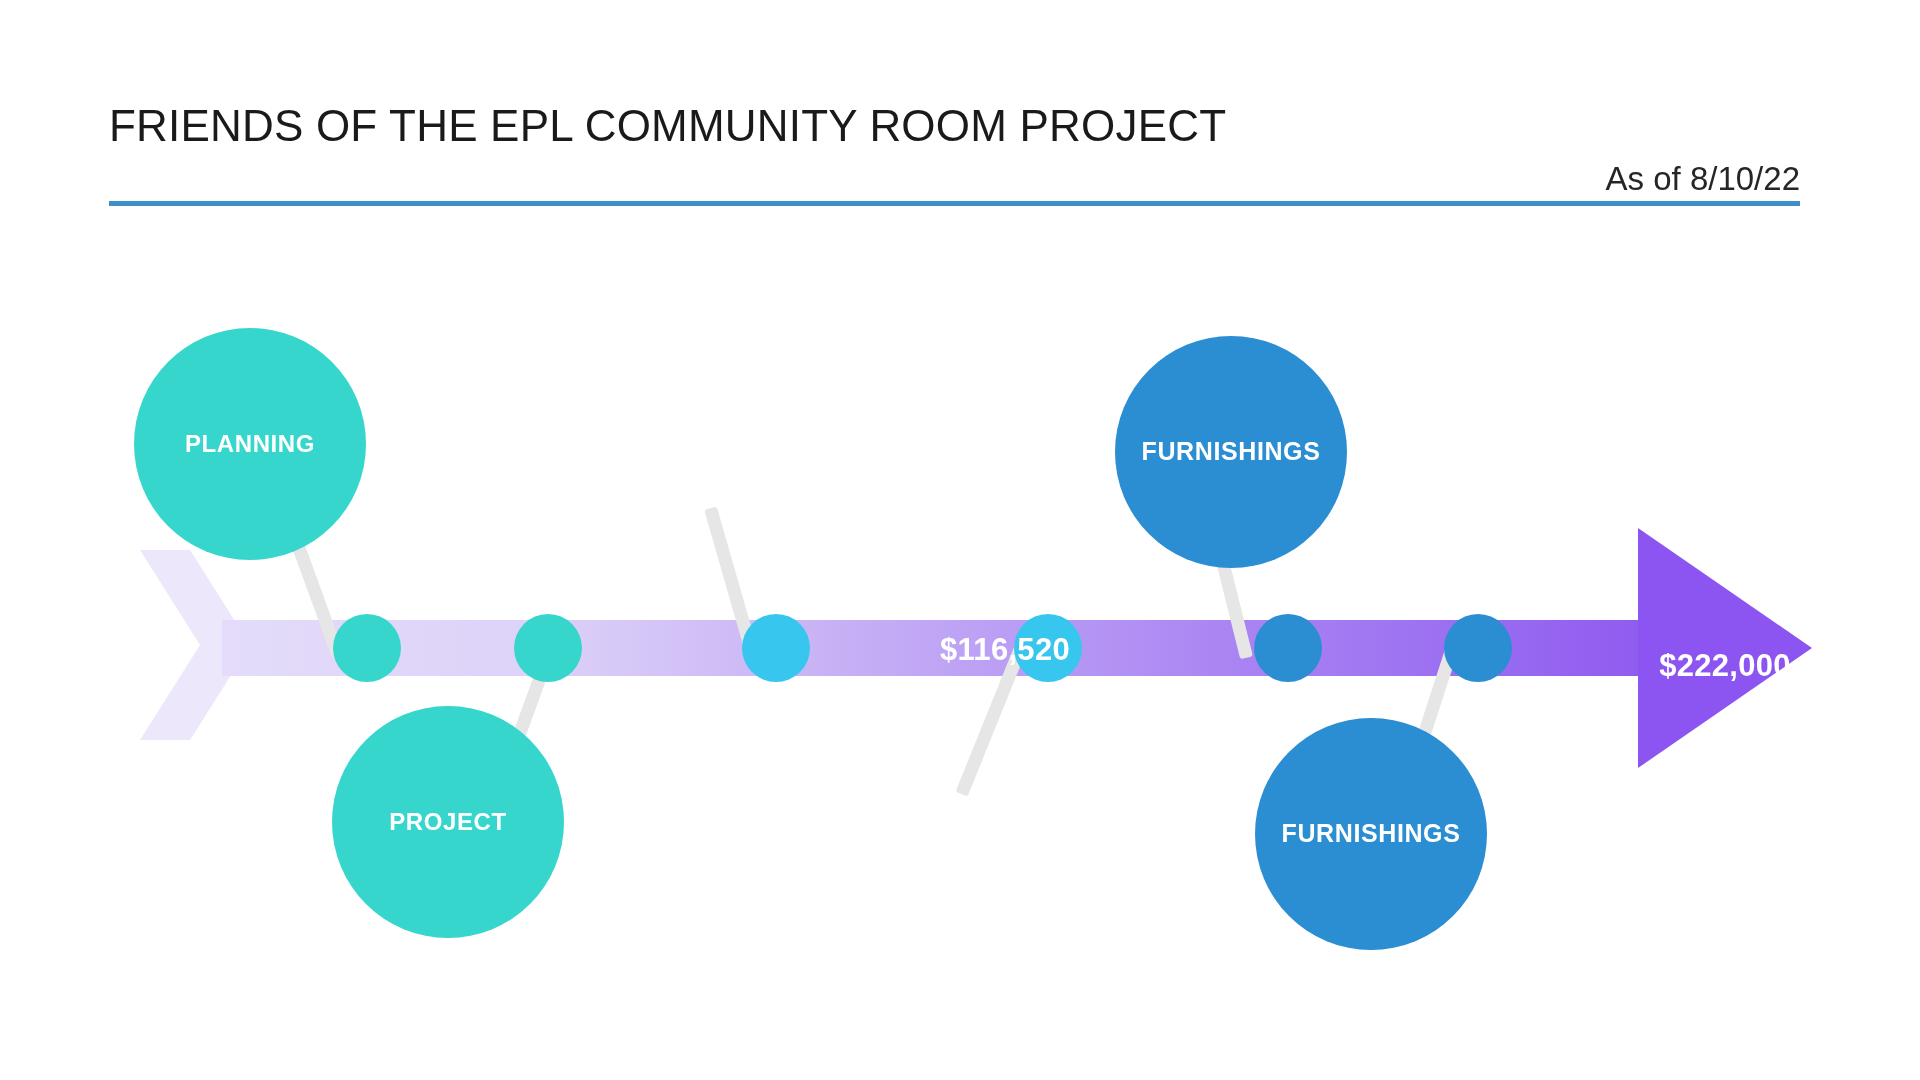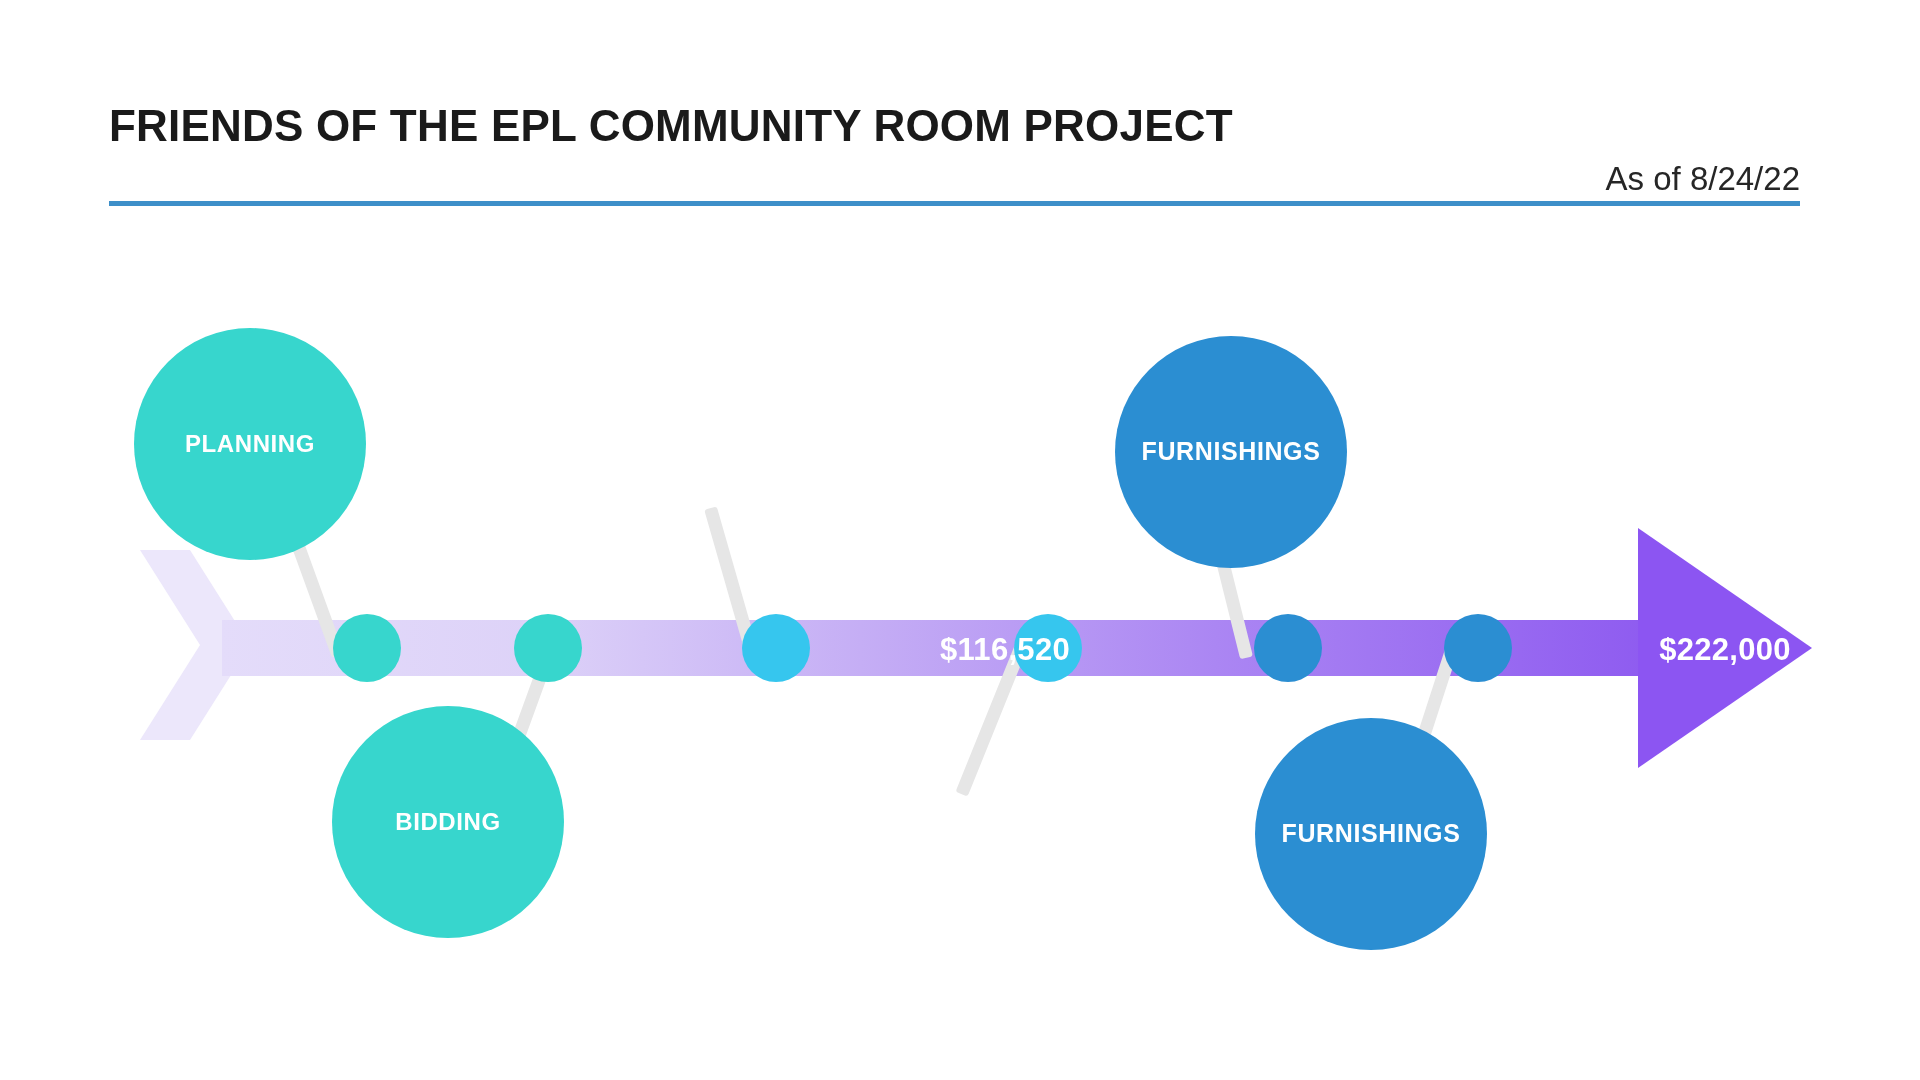--- a/index.html
+++ b/index.html
@@ -9,21 +9,21 @@
     font-family:"Liberation Sans", sans-serif;
     overflow:hidden;
     position:relative;
   }
   .slide{position:absolute;inset:0;}
 
   
   .header{position:absolute;left:0;top:0;width:1920px;height:210px;}
   .title{
     position:absolute;left:109px;top:104px;
-    font-size:44px;font-weight:bold;letter-spacing:.2px;
+    font-size:44px;font-weight:normal;letter-spacing:.2px;
     color:#1a1a1a;white-space:nowrap;line-height:1;text-align:right;
   }
   .asof{
     position:absolute;right:120px;top:162px;
     font-size:33px;font-weight:400;color:#262626;
     white-space:nowrap;line-height:1;
   }
   .rule{
     position:absolute;left:109px;top:201px;width:1691px;height:5px;
     background:#3d8fc9;
@@ -60,21 +60,21 @@
     letter-spacing:.3px;
   }
 </style>
 </head>
 <body>
 
 <div class="slide">
 
   <div class="header">
     <div class="title">FRIENDS OF THE EPL COMMUNITY ROOM PROJECT</div>
-    <div class="asof">As of 8/24/22</div>
+    <div class="asof">As of 8/10/22</div>
     <div class="rule"></div>
   </div>
 
   <div class="diagram">
 
     <svg class="tail" viewBox="0 0 110 190" width="110" height="190">
       <polygon points="0,0 60,95 0,190 50,190 110,95 50,0" fill="#ece7fb"></polygon>
     </svg>
 
     <svg class="barwrap" viewBox="0 0 1920 870" width="1920" height="870">
@@ -103,31 +103,31 @@
     <div class="dot" style="left:776px;top:438px;background:#36c6ee;"></div>
     <div class="dot" style="left:1048px;top:438px;background:#36c6ee;"></div>
     <div class="dot" style="left:1288px;top:438px;background:#2b8ed2;"></div>
     <div class="dot" style="left:1478px;top:438px;background:#2b8ed2;"></div>
 
     <div class="bubble" style="left:250px;top:234px;width:232px;height:232px;background:#37d6cd;font-size:24px;text-align:right;">
       <span>PLANNING</span>
     </div>
 
     <div class="bubble" style="left:448px;top:612px;width:232px;height:232px;background:#37d6cd;font-size:24px;">
-      <span>BIDDING</span>
+      <span>PROJECT</span>
     </div>
 
 
 
     <div class="bubble" style="left:1231px;top:242px;width:232px;height:232px;background:#2b8ed2;font-size:25px;">
       <span>FURNISHINGS</span>
     </div>
 
     <div class="bubble" style="left:1371px;top:624px;width:232px;height:232px;background:#2b8ed2;font-size:25px;">
       <span>FURNISHINGS</span>
     </div>
 
     <div class="money" style="left:1005px;top:440px;">$116,520</div>
 
-    <div class="money" style="left:1725px;top:440px;">$222,000</div>
+    <div class="money" style="left:1725px;top:456px;">$222,000</div>
 
   </div>
 </div>
 
 </body></html>

